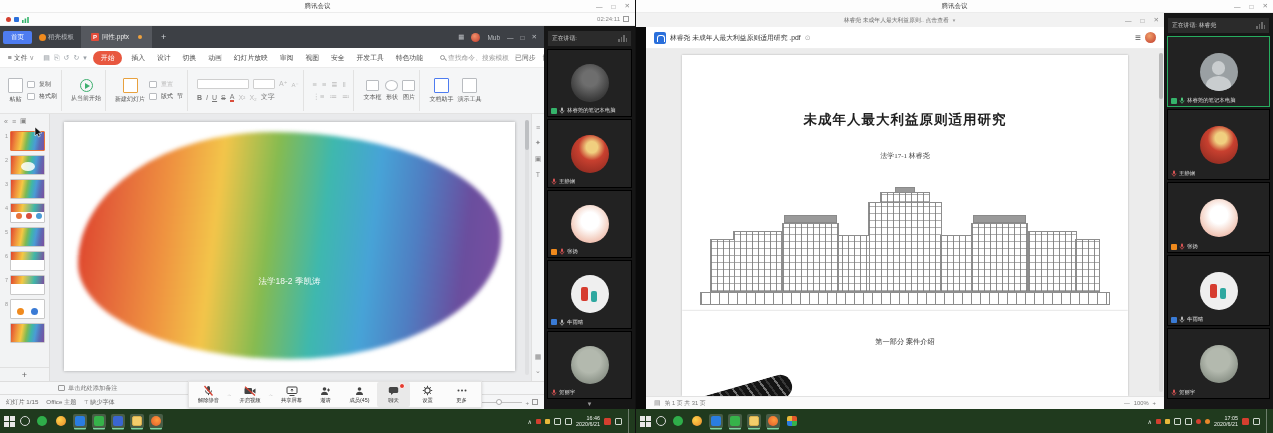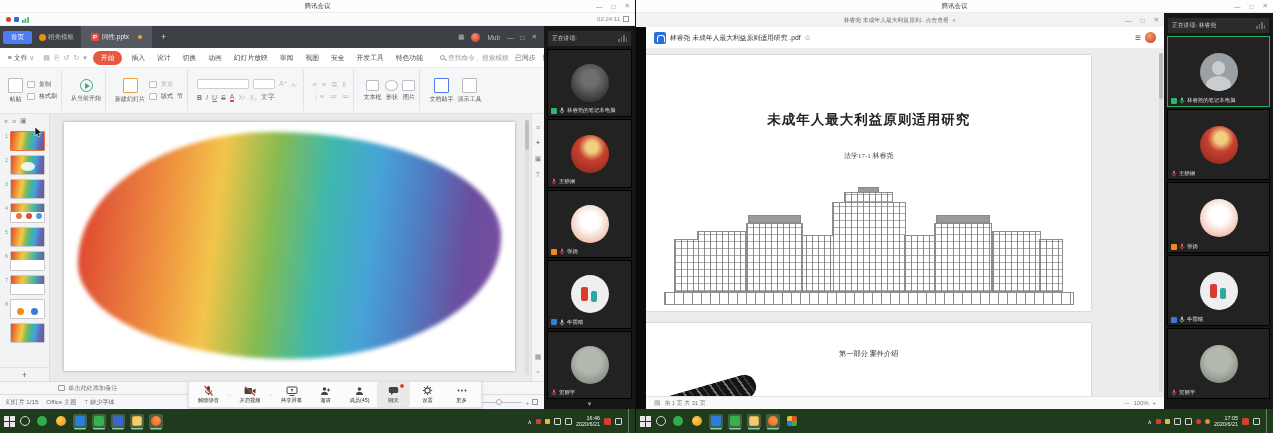--- a/index.html
+++ b/index.html
@@ -125,21 +125,21 @@
 .sharecol{flex:1;display:flex;flex-direction:column;min-width:0}
 .sharebar{height:14px;background:#f2f2f2;display:flex;align-items:center;justify-content:center;gap:3px;font-size:5.8px;color:#6a6a6a;position:relative}
 .sharebar .winctl{height:14px}
 .pdfwin{flex:1;display:flex;flex-direction:column;margin-left:10px;background:#fff;min-height:0}
 .pdfhead{height:22px;display:flex;align-items:center;gap:4px;padding:0 8px;background:#fff;border-bottom:1px solid #eee}
 .pdflogo{width:12px;height:12px;background:#2a6fdb;border-radius:2px;position:relative;flex:none}
 .pdflogo::after{content:"";position:absolute;left:3px;top:3px;width:6px;height:6px;border:1.4px solid #fff;border-bottom:none;border-radius:3px 3px 0 0}
 .pdftitle{font-size:6.8px;color:#333;white-space:nowrap;overflow:hidden}
 .pdfhead .spacer{flex:1}
 .avatar-r{width:11px;height:11px;border-radius:50%;background:radial-gradient(circle at 40% 35%,#f0a06a,#c0392b)}
-.pdfbody{flex:1;background:#ececec;overflow:hidden;display:flex;flex-direction:column;gap:12px;padding-top:6px;position:relative;min-height:0}
+.pdfbody{flex:1;background:#ececec;overflow:hidden;display:flex;flex-direction:column;align-items:center;gap:0;padding-top:6px;position:relative;min-height:0}
 .page{width:86%;background:#fff;box-shadow:0 0 2px rgba(0,0,0,.25);position:relative;flex:none}
 .page1{height:256px}
 .page2{flex:1;width:86%;min-height:56px;overflow:visible}
 .doc-title{position:absolute;left:0;right:0;top:56px;text-align:center;font-size:13.5px;color:#1f1f1f;letter-spacing:1px;font-weight:bold;font-family:"Liberation Serif","DejaVu Serif",serif}
 .doc-sub{position:absolute;left:0;right:0;top:96px;text-align:center;font-size:7px;color:#444;font-family:"Liberation Serif","DejaVu Serif",serif}
 .bldg{position:absolute;left:4%;right:4%;bottom:6px;height:118px}
 .b{position:absolute;border:1px solid #8d8d8d;background-color:#fff;background-image:repeating-linear-gradient(90deg,rgba(120,120,120,.85) 0 1px,transparent 1px 6px),repeating-linear-gradient(0deg,rgba(120,120,120,.6) 0 1px,transparent 1px 7px)}
 .b.solid{background:#9a9a9a;border-color:#8a8a8a}
 .heading2{position:absolute;left:0;right:0;top:26px;text-align:center;font-size:7.2px;color:#333;font-family:"Liberation Serif","DejaVu Serif",serif}
 .brush{position:absolute;left:-8px;bottom:-16px;width:120px;height:24px;border-radius:12px;transform:rotate(-16deg);background:#141414;background-image:repeating-linear-gradient(70deg,rgba(255,255,255,.4) 0 2px,transparent 2px 6px,rgba(255,255,255,.15) 6px 8px,transparent 8px 13px)}
@@ -398,20 +398,21 @@
               </div>
           </div>
           <div class="sp-foot">
               <span>+</span>
             </div>
         </div>
 
         <div class="canvas">
           <div class="slide">
             <div class="rainbow"></div>
+            <div class="sl-sub">法学18-2 季凯涛</div>
           </div>
           <div class="vscroll"></div>
         </div>
 
         <div class="rail">
           <span>≡</span>
           <span>✦</span>
           <span>▣</span>
           <span>T</span>
           <span class="low">

